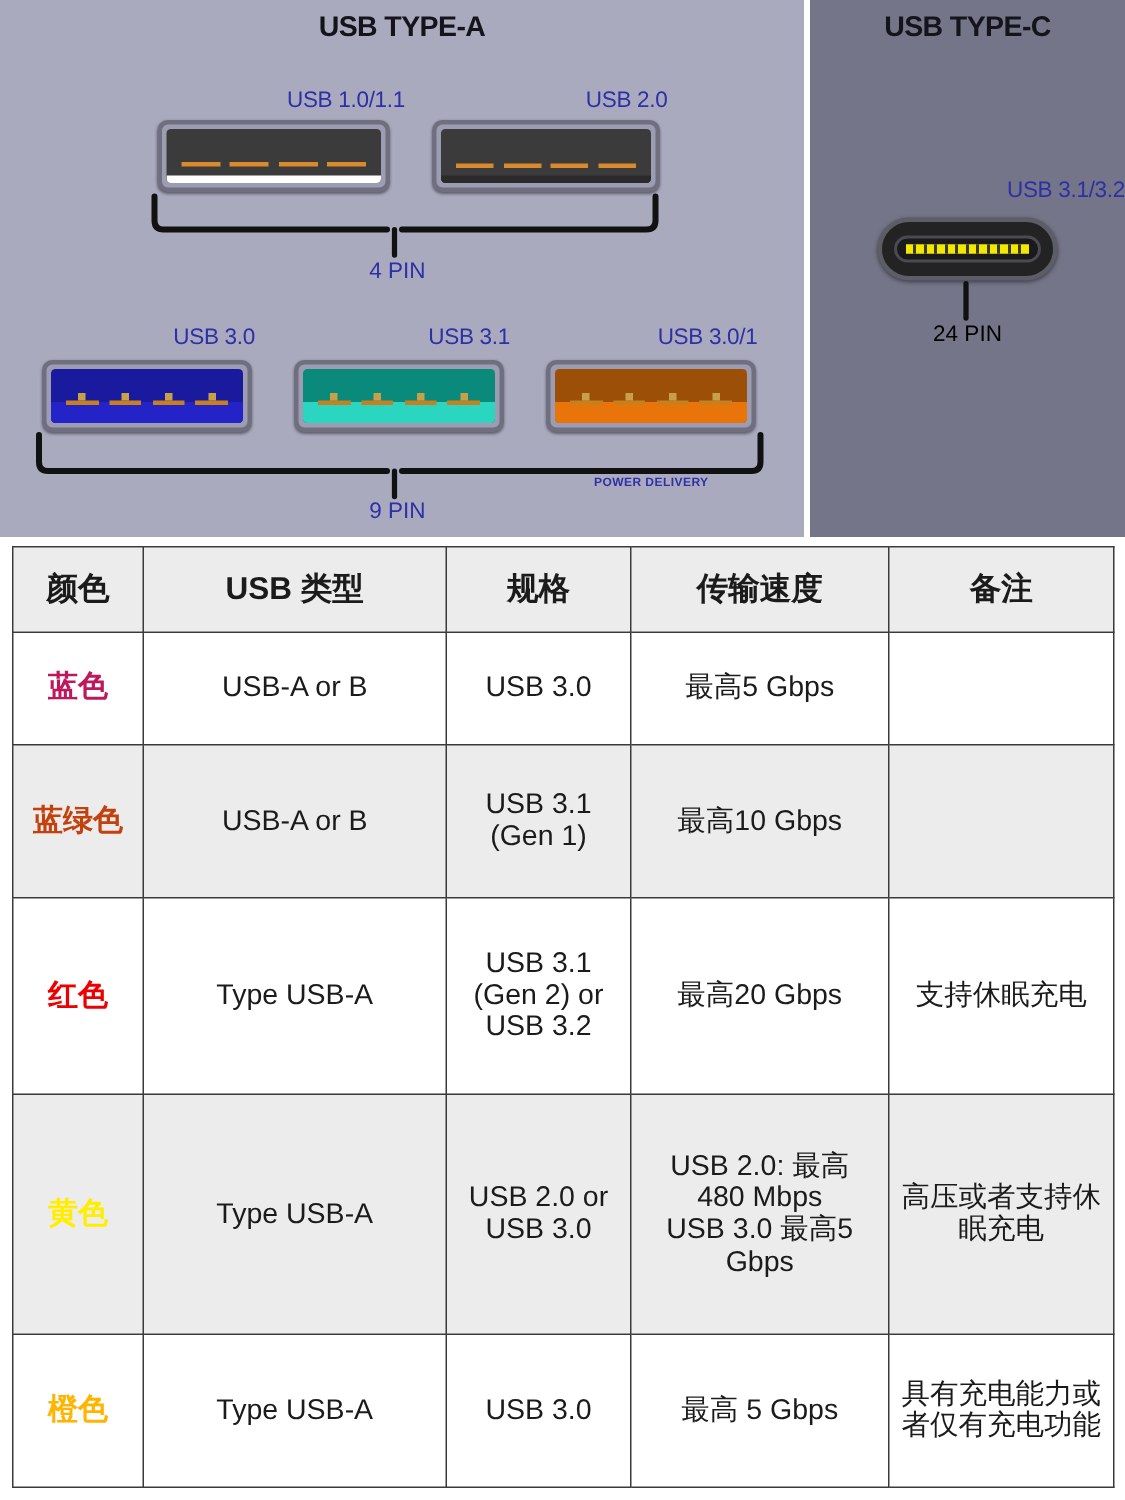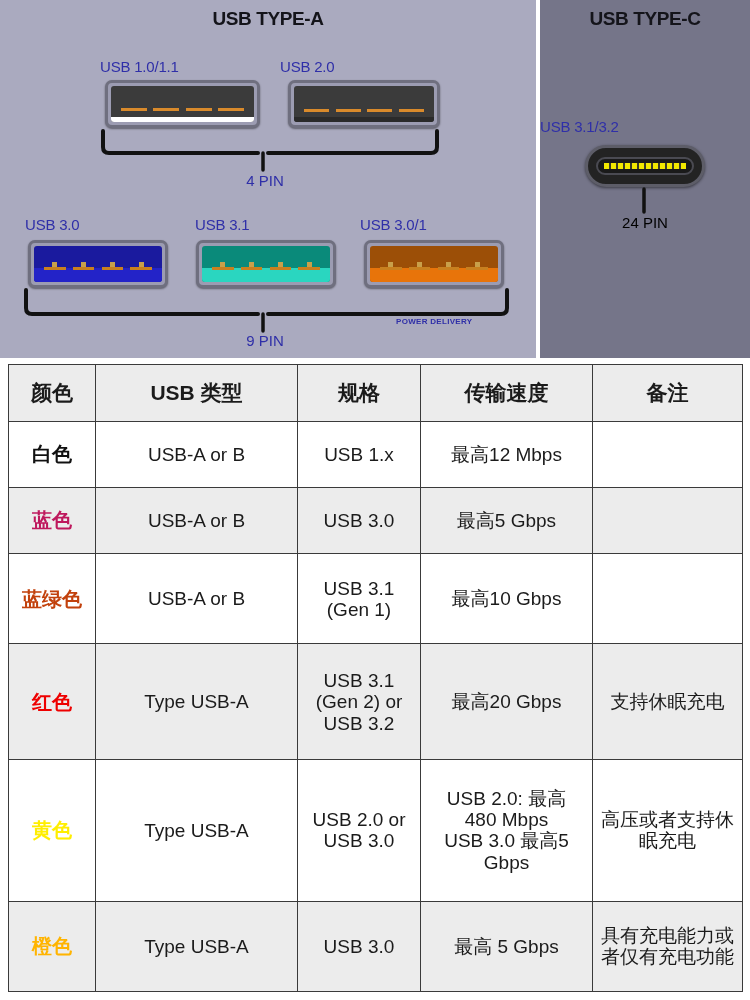--- a/index.html
+++ b/index.html
@@ -11,21 +11,21 @@
   .panel{position:absolute;top:0;height:430px;}
   #panel-a{left:0;width:536px;background:#aaaabf;}
   #panel-divider{position:absolute;left:536px;top:0;width:4px;height:358px;background:#ffffff;}
   #panel-c{left:540px;width:210px;background:#757589;}
 
   .panel-title{position:absolute;width:100%;text-align:center;font-weight:bold;color:#14141a;
       font-size:19px;letter-spacing:-0.4px;}
   #title-a{top:8px;}
   #title-c{top:8px;}
 
-  .conn-label{position:absolute;color:#2f2fa8;font-size:15px;font-weight:normal;text-align:left;
+  .conn-label{position:absolute;color:#2f2fa8;font-size:15px;font-weight:normal;text-align:right;
       white-space:nowrap;letter-spacing:-0.2px;}
   .pin-label{position:absolute;color:#2f2fa8;font-size:15px;text-align:center;white-space:nowrap;}
   #pin-24{color:#000000;}
 
   
   .usba{position:absolute;border:3px solid #6f6f7f;border-radius:7px;background:#9c9cb2;
       box-sizing:border-box;padding:3px;box-shadow:0 1px 2px rgba(0,0,0,.45);}
   .usba .cavity{position:relative;width:100%;height:100%;border-radius:3px;overflow:hidden;}
   .usba .base{position:absolute;left:0;right:0;bottom:0;height:14%;}
 
@@ -229,27 +229,20 @@
         <tr>
           <th>颜色</th>
           <th>USB 类型</th>
           <th>规格</th>
           <th>传输速度</th>
           <th>备注</th>
         </tr>
       </thead>
       <tbody id="tbody">
           <tr>
-            <td class="colorcell" style="color: rgb(17, 17, 17);">白色</td>
-            <td>USB-A or B</td>
-            <td>USB 1.x</td>
-            <td>最高12 Mbps</td>
-            <td></td>
-          </tr>
-          <tr>
             <td class="colorcell" style="color: #be185d;">蓝色</td>
             <td>USB-A or B</td>
             <td>USB 3.0</td>
             <td>最高5 Gbps</td>
             <td></td>
           </tr>
           <tr>
             <td class="colorcell" style="color: #c2410c;">蓝绿色</td>
             <td>USB-A or B</td>
             <td>USB 3.1<br>(Gen 1)</td>

